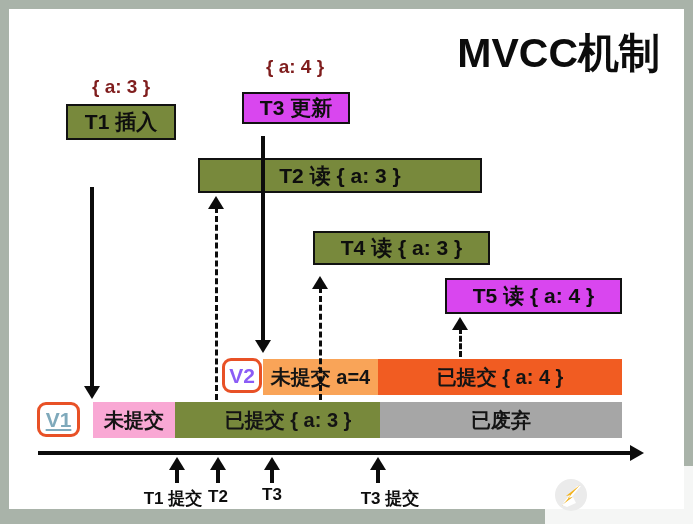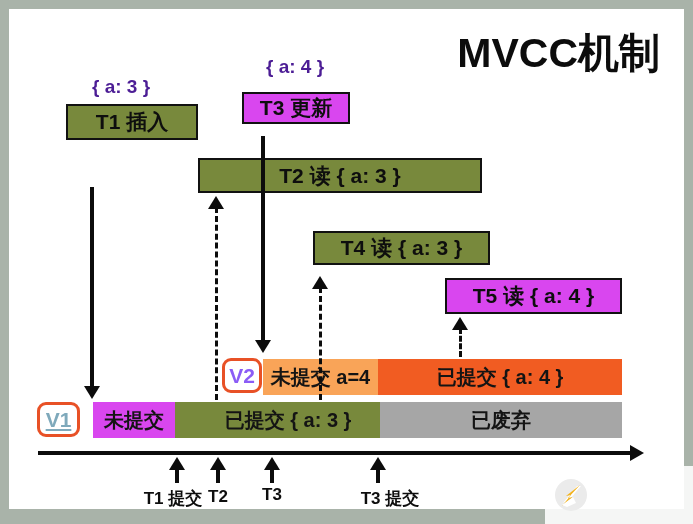--- a/index.html
+++ b/index.html
@@ -10,33 +10,33 @@
     font-family:"Liberation Sans","DejaVu Sans",sans-serif;
     overflow:hidden;
   }
   .canvas{position:absolute;left:9px;top:9px;right:9px;bottom:15px;background:#ffffff;}
   .abs{position:absolute;box-sizing:border-box;}
   .page-title{
     left:390px;top:26px;width:270px;height:52px;
     font-size:41px;font-weight:bold;color:#0c0c0c;
     text-align:right;letter-spacing:0px;z-index:1;
   }
-  .val-label{font-size:19px;font-weight:bold;color:#4c1d95;text-align:center;z-index:2;}
+  .val-label{font-size:19px;font-weight:bold;color:#7f1d1d;text-align:center;z-index:2;}
   .tx-box{
     border:2px solid #111;color:#0e0e0e;font-weight:bold;
     display:flex;align-items:center;justify-content:center;
     font-size:21px;z-index:3;
   }
   .green{background:#78893c;}
   .orange{background:#d946ef;}
   .seg{
     display:flex;align-items:center;justify-content:center;
     font-size:20px;font-weight:bold;color:#141414;z-index:2;
   }
-  .seg-lightblue{background:#d946ef;}
+  .seg-lightblue{background:#f9a8d4;}
   .seg-green{background:#78893c;}
   .seg-gray{background:#a6a6a6;}
   .seg-lightorange{background:#f9a458;}
   .seg-orange{background:#f15c22;}
   .ver-badge{
     background:#fff;border:3px solid #e85126;border-radius:9px;
     display:flex;align-items:center;justify-content:center;
     font-size:21px;font-weight:bold;z-index:4;
   }
   .v1-badge{color:#7fa9bb;}
@@ -63,21 +63,21 @@
 <body>
 
 <div class="stage">
   <div class="canvas"></div>
 
   <div class="abs page-title">MVCC机制</div>
 
   <div class="abs val-label" style="left:66px;top:76px;width:110px;">{ a: 3 }</div>
   <div class="abs val-label" style="left:240px;top:56px;width:110px;">{ a: 4 }</div>
 
-  <div class="abs tx-box green" style="left:66px;top:104px;width:132px;height:36px;">T1 插入</div>
+  <div class="abs tx-box green" style="left:66px;top:104px;width:110px;height:36px;">T1 插入</div>
   <div class="abs tx-box orange" style="left:242px;top:92px;width:108px;height:32px;">T3 更新</div>
   <div class="abs tx-box green" style="left:198px;top:158px;width:284px;height:35px;">T2 读 { a: 3 }</div>
   <div class="abs tx-box green" style="left:313px;top:231px;width:177px;height:34px;">T4 读 { a: 3 }</div>
   <div class="abs tx-box orange" style="left:445px;top:278px;width:177px;height:36px;">T5 读 { a: 4 }</div>
 
   <div class="abs ver-badge v2-badge" style="left:222px;top:358px;width:40px;height:35px;">V2</div>
   <div class="abs seg seg-lightorange" style="left:263px;top:359px;width:115px;height:36px;">未提交 a=4</div>
   <div class="abs seg seg-orange" style="left:378px;top:359px;width:244px;height:36px;">已提交 { a: 4 }</div>
 
   <div class="abs ver-badge v1-badge" style="left:37px;top:402px;width:43px;height:35px;text-decoration:underline;">V1</div>

